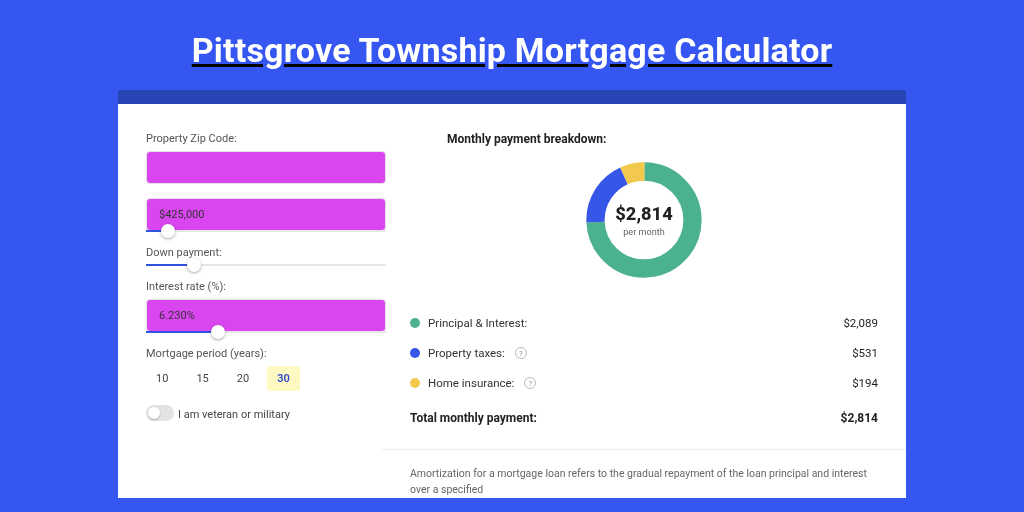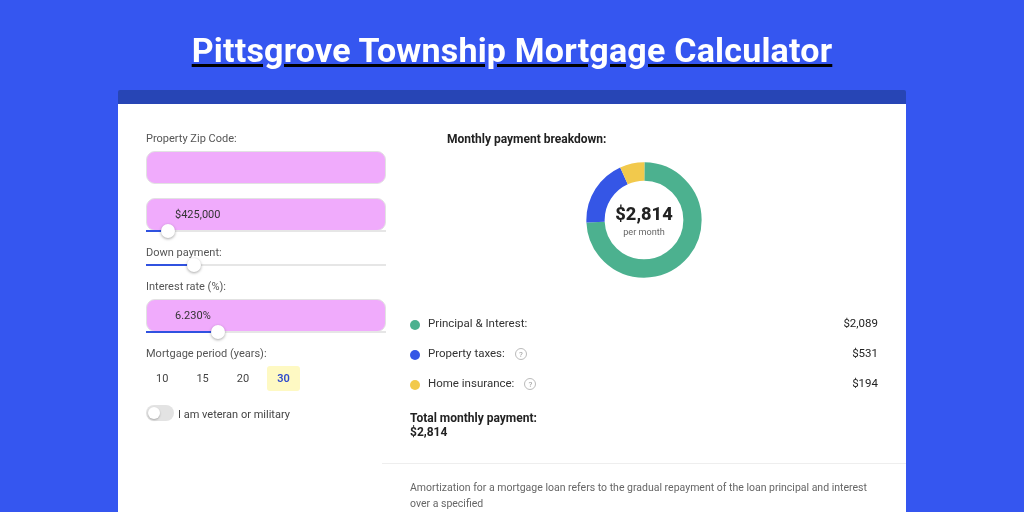--- a/index.html
+++ b/index.html
@@ -6,48 +6,48 @@
 html,body{width:1024px;height:512px;overflow:hidden;}
 body{background:#3556f0;}
 .hero{padding:30px 0 20px;text-align:center;text-decoration:underline;}
 .hero h1{color:#fff;font-size:34px;font-weight:700;letter-spacing:0.2px;}
 .card-outer{width:788px;margin:0 auto;background:#2745b5;border-radius:2px;padding-top:14px;}
 .card{background:#fff;margin:0;padding:28px 28px 0 28px;display:flex;gap:24px;}
 .col-left{width:240px;flex:none;}
 .col-right{flex:1;min-width:0;}
 .lbl{font-size:11px;color:#555;margin-bottom:6px;display:block;}
 .lbl-bold{font-size:12px;font-weight:700;color:#222;margin-bottom:10px;padding-left:37px;}
-.inp{width:100%;border:1px solid #e2e2e2;border-radius:9px;padding:9px 28px;font-size:11px;color:#333;background:#f0abfc;}
+.inp{width:100%;border:1px solid #e2e2e2;border-radius:4px;padding:9px 12px;font-size:11px;color:#333;background:#d946ef;}
 .field{margin-bottom:14px;}
 .slider-track{position:relative;height:2px;background:#e6e6e6;margin-top:-1px;}
 .slider-fill{position:absolute;left:0;top:0;height:2px;background:#3052e0;}
 .slider-thumb{position:absolute;top:-6px;width:14px;height:14px;border-radius:50%;background:#fff;box-shadow:0 1px 3px rgba(0,0,0,.35);transform:translateX(-50%);}
 .row{display:flex;gap:10px;}
 .row .inp{flex:1;}
 .row .inp.small{flex:0 0 72px;}
 .periods{display:flex;gap:8px;margin-top:4px;}
 .period-btn{font-size:11px;color:#444;padding:6px 10px;border-radius:3px;cursor:pointer;user-select:none;}
 .period-btn.active{background:#fef9c3;color:#2e49cc;font-weight:600;}
 .toggle-row{display:flex;align-items:flex-end;gap:4px;margin-top:14px;}
 .toggle{width:28px;height:16px;border-radius:10px;background:#e3e3e3;position:relative;}
 .toggle .knob{position:absolute;left:2px;top:2px;width:12px;height:12px;border-radius:50%;background:#fff;box-shadow:0 1px 2px rgba(0,0,0,.25);}
 .toggle-label{font-size:11px;color:#444;}
 .donut-wrap{display:flex;justify-content:center;margin:8px 0 24px;}
 .donut-center{font-size:20px;font-weight:800;fill:#222;}
 .donut-sub{font-size:10px;fill:#666;}
 .legend-row{display:flex;align-items:center;justify-content:space-between;padding:8px 0;}
-.legend-left{display:flex;align-items:flex-end;gap:8px;}
+.legend-left{display:flex;align-items:center;gap:8px;}
 .dot{width:10px;height:10px;border-radius:50%;flex:none;}
 .dot.green{background:#4cb18f;}
 .dot.blue{background:#3556e6;}
 .dot.yellow{background:#f2c94c;}
 .legend-label{font-size:11.5px;color:#333;}
 .legend-val{font-size:11.5px;color:#222;}
 .info-icon{width:12px;height:12px;border-radius:50%;border:1px solid #bbb;display:inline-flex;align-items:center;justify-content:center;font-size:8px;color:#999;margin-left:2px;}
-.total-row{display:flex;justify-content:space-between;padding:10px 0;margin-top:3px;flex-direction:column;}
+.total-row{display:flex;justify-content:space-between;padding:10px 0;margin-top:3px;}
 .total-row .t-lbl{font-size:12px;font-weight:700;color:#222;}
 .total-row .t-val{font-size:12px;font-weight:700;color:#222;}
 .section-divider{height:1px;background:#eee;margin:14px -28px 0;}
 .amort-section{padding:16px 0 0 0;}
 .amort-title{font-size:12px;font-weight:700;color:#222;margin-bottom:10px;}
 .amort-text{font-size:10.5px;color:#666;line-height:1.5;}
 </style>
 </head>
 <body>
 

